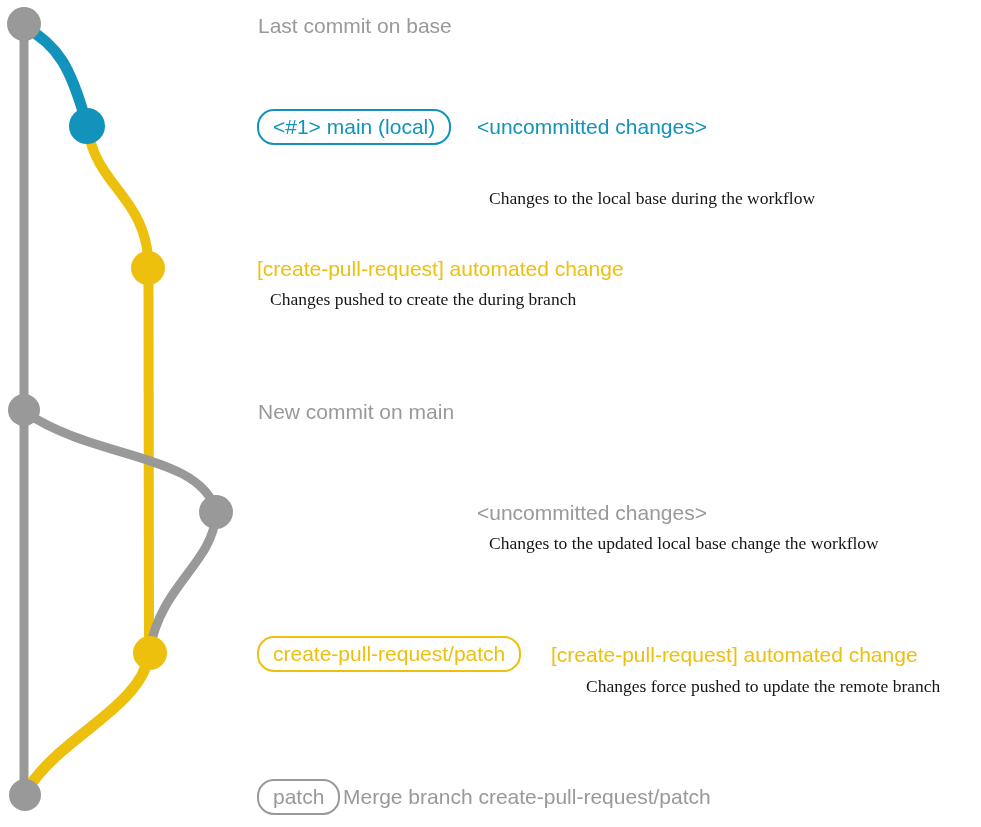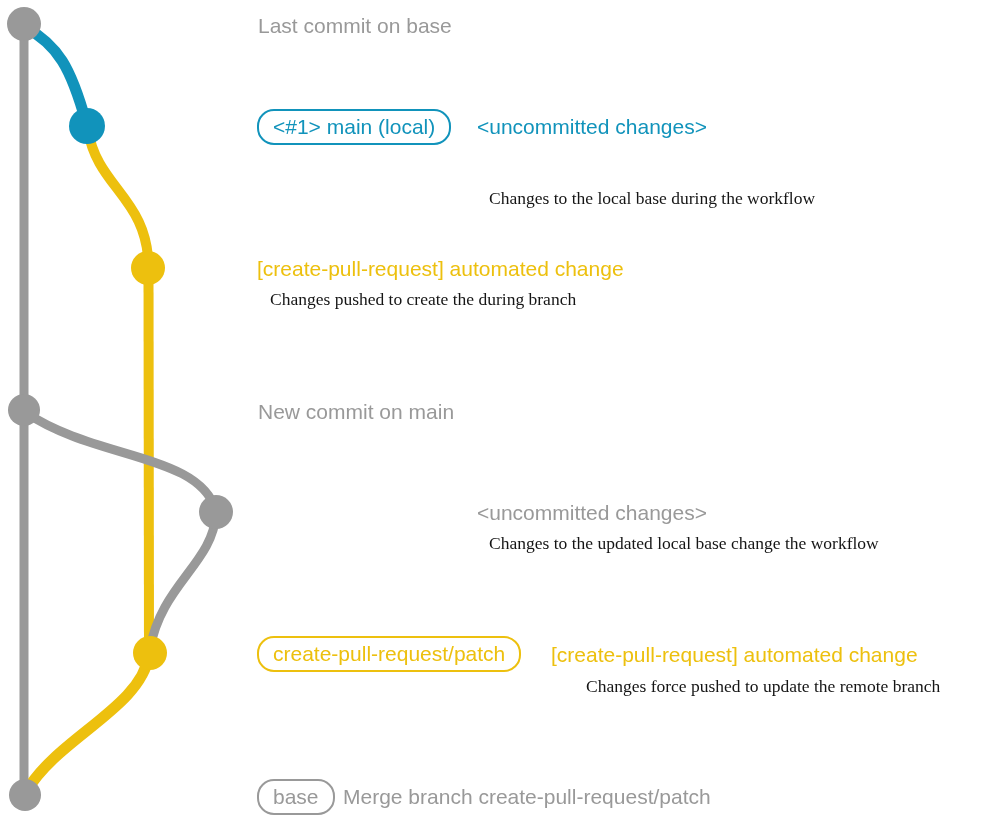--- a/index.html
+++ b/index.html
@@ -86,16 +86,16 @@
 
   <div class="label c-gray" style="left:258px; top:399px;">New commit on main</div>
 
   <div class="label c-gray" style="left:477px; top:500px;">&lt;uncommitted changes&gt;</div>
   <div class="desc" style="left:489px; top:532px;">Changes to the updated local base change the workflow</div>
 
   <div class="badge c-yellow" style="left:257px; top:636px;text-align:center;">create-pull-request/patch</div>
   <div class="label c-yellow" style="left:551px; top:642px;">[create-pull-request] automated change</div>
   <div class="desc" style="left:554px; top:675px;margin-left:32px;">Changes force pushed to update the remote branch</div>
 
-  <div class="badge c-gray" style="left:257px; top:779px;">base</div>
+  <div class="badge c-gray" style="left:257px; top:779px;">patch</div>
   <div class="label c-gray" style="left:343px; top:784px;">Merge branch create-pull-request/patch</div>
 
 </div>
 
 </body></html>

